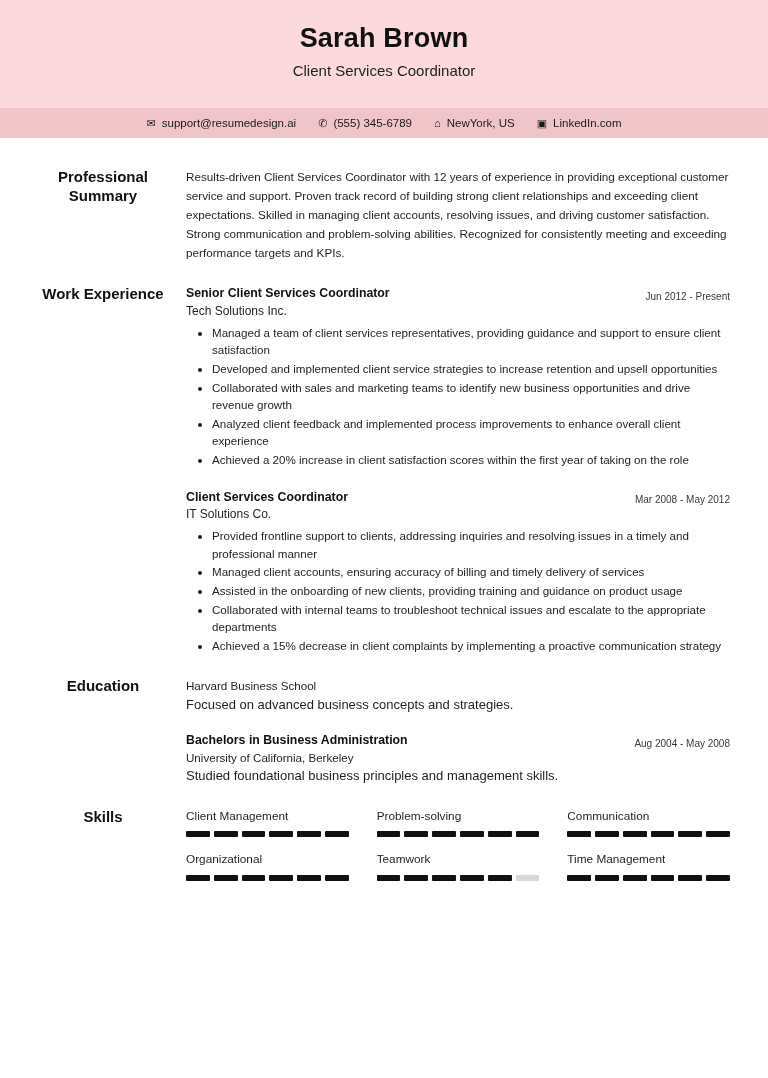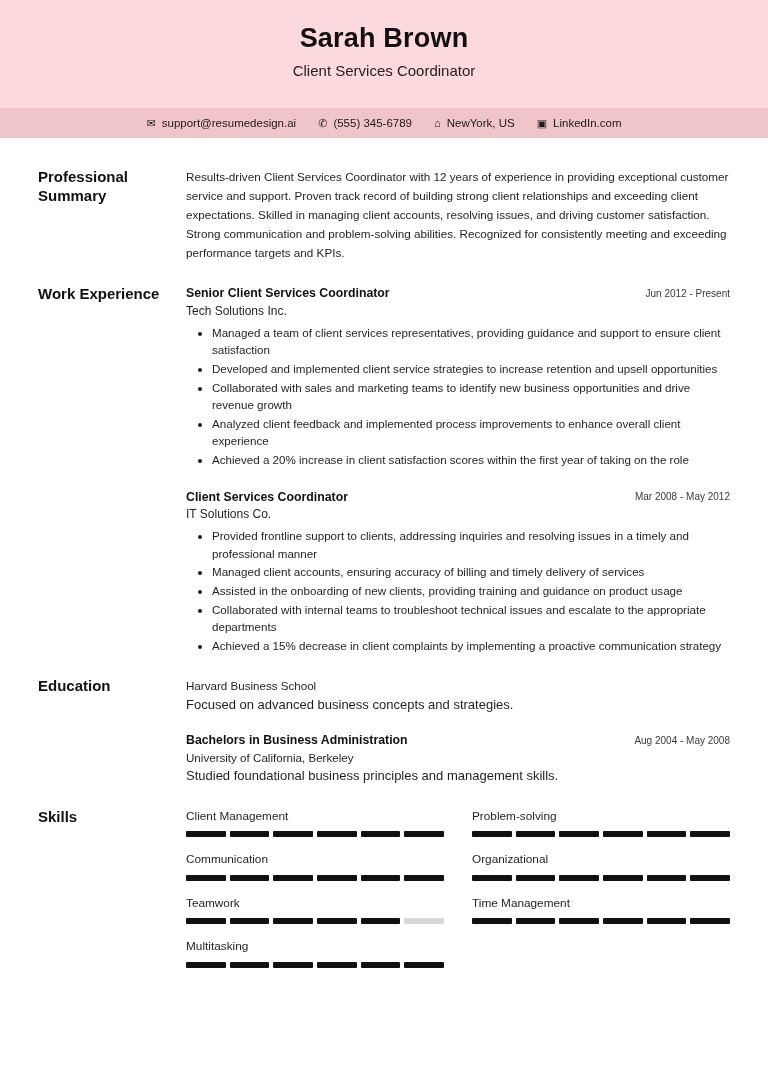--- a/index.html
+++ b/index.html
@@ -61,21 +61,21 @@
   .content {
     padding: 30px 38px 0 38px;
   }
   .section {
     display: flex;
     margin-bottom: 22px;
   }
   .section-label {
     width: 148px;
     flex: 0 0 148px;
-    text-align: left;
+    text-align: center;
     padding-right: 18px;
     font-size: 15px;
     font-weight: bold;
     color: #111111;
     line-height: 1.25;
   }
   .section-body {
     flex: 1 1 auto;
     min-width: 0;
   }
@@ -86,21 +86,21 @@
     color: #1f1f1f;
     text-align: left;
   }
 
   
   .exp-entry { margin-bottom: 20px; }
   .exp-entry:last-child { margin-bottom: 0; }
   .exp-head {
     display: flex;
     justify-content: space-between;
-    align-items: center;
+    align-items: flex-end;
   }
   .exp-role {
     font-size: 12.3px;
     font-weight: bold;
     color: #111111;
     line-height: 1.35;
   }
   .exp-dates {
     font-size: 10px;
     color: #3a3a3a;
@@ -141,21 +141,21 @@
   .edu-desc {
     font-size: 13px;
     color: #1f1f1f;
     line-height: 1.5;
     margin-top: 0;
   }
 
   
   .skills-grid {
     display: grid;
-    grid-template-columns: 1fr 1fr;
+    grid-template-columns: 1fr 1fr 1fr;
     column-gap: 28px;
     row-gap: 14px;
   }
   .skill-name {
     font-size: 11.8px;
     color: #1f1f1f;
     line-height: 1.4;
     margin-bottom: 7px;
   }
   .skill-meter {
@@ -323,28 +323,17 @@
             <div class="skill-name">Time Management</div>
             <div class="skill-meter">
               <div class="skill-seg"></div>
               <div class="skill-seg"></div>
               <div class="skill-seg"></div>
               <div class="skill-seg"></div>
               <div class="skill-seg"></div>
               <div class="skill-seg"></div>
             </div>
           </div>
-          <div>
-            <div class="skill-name">Multitasking</div>
-            <div class="skill-meter">
-              <div class="skill-seg"></div>
-              <div class="skill-seg"></div>
-              <div class="skill-seg"></div>
-              <div class="skill-seg"></div>
-              <div class="skill-seg"></div>
-              <div class="skill-seg"></div>
-            </div>
-          </div>
         </div>
     </div>
   </div>
 
 </div>
 
 </body></html>

